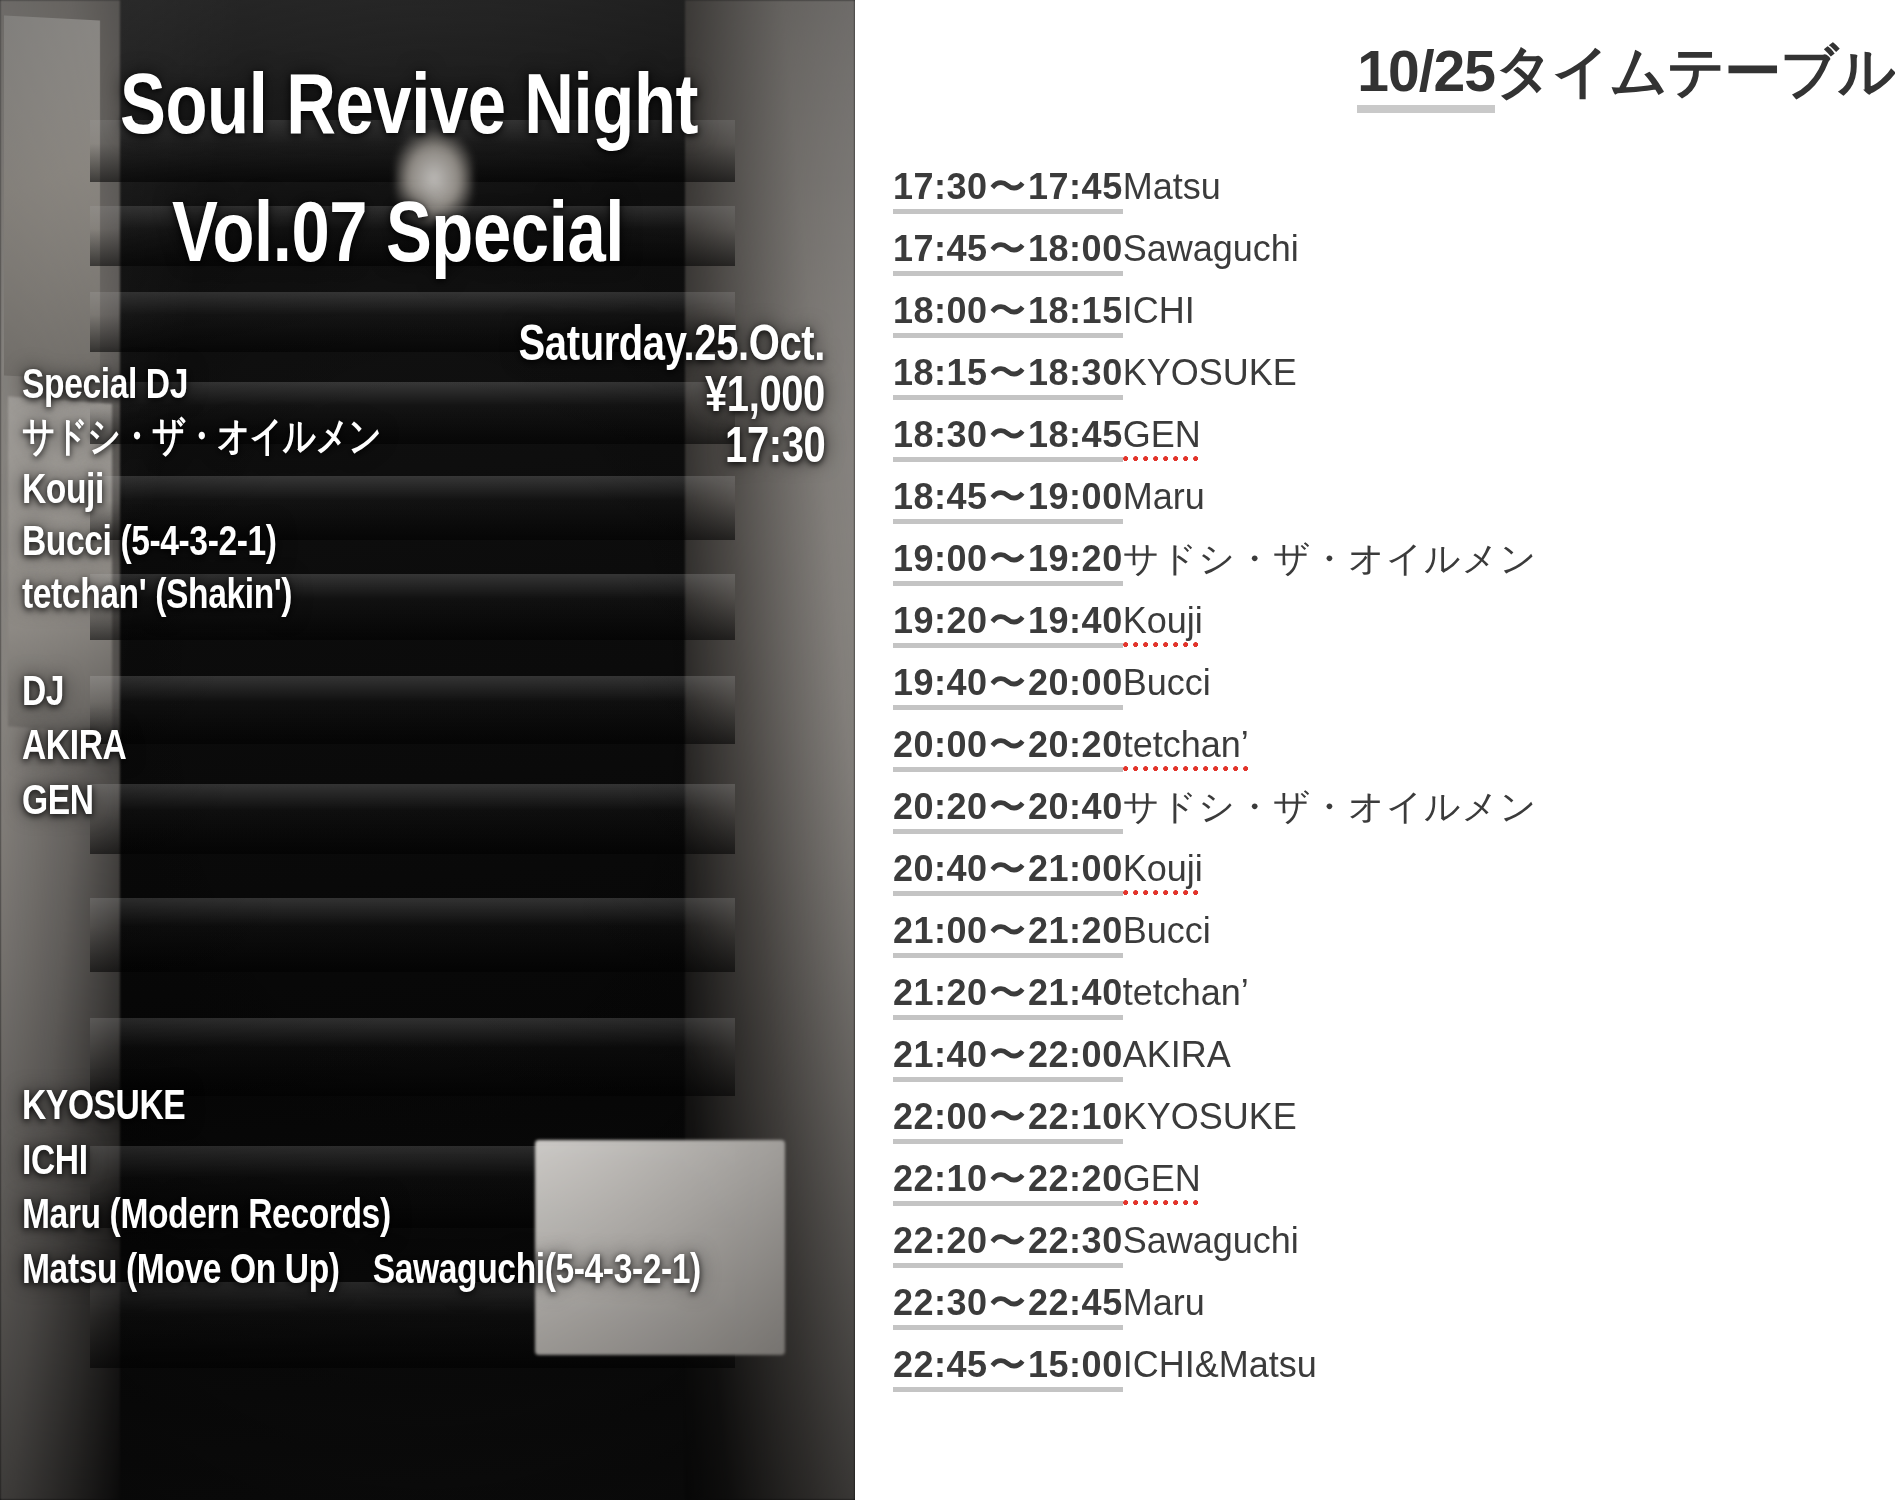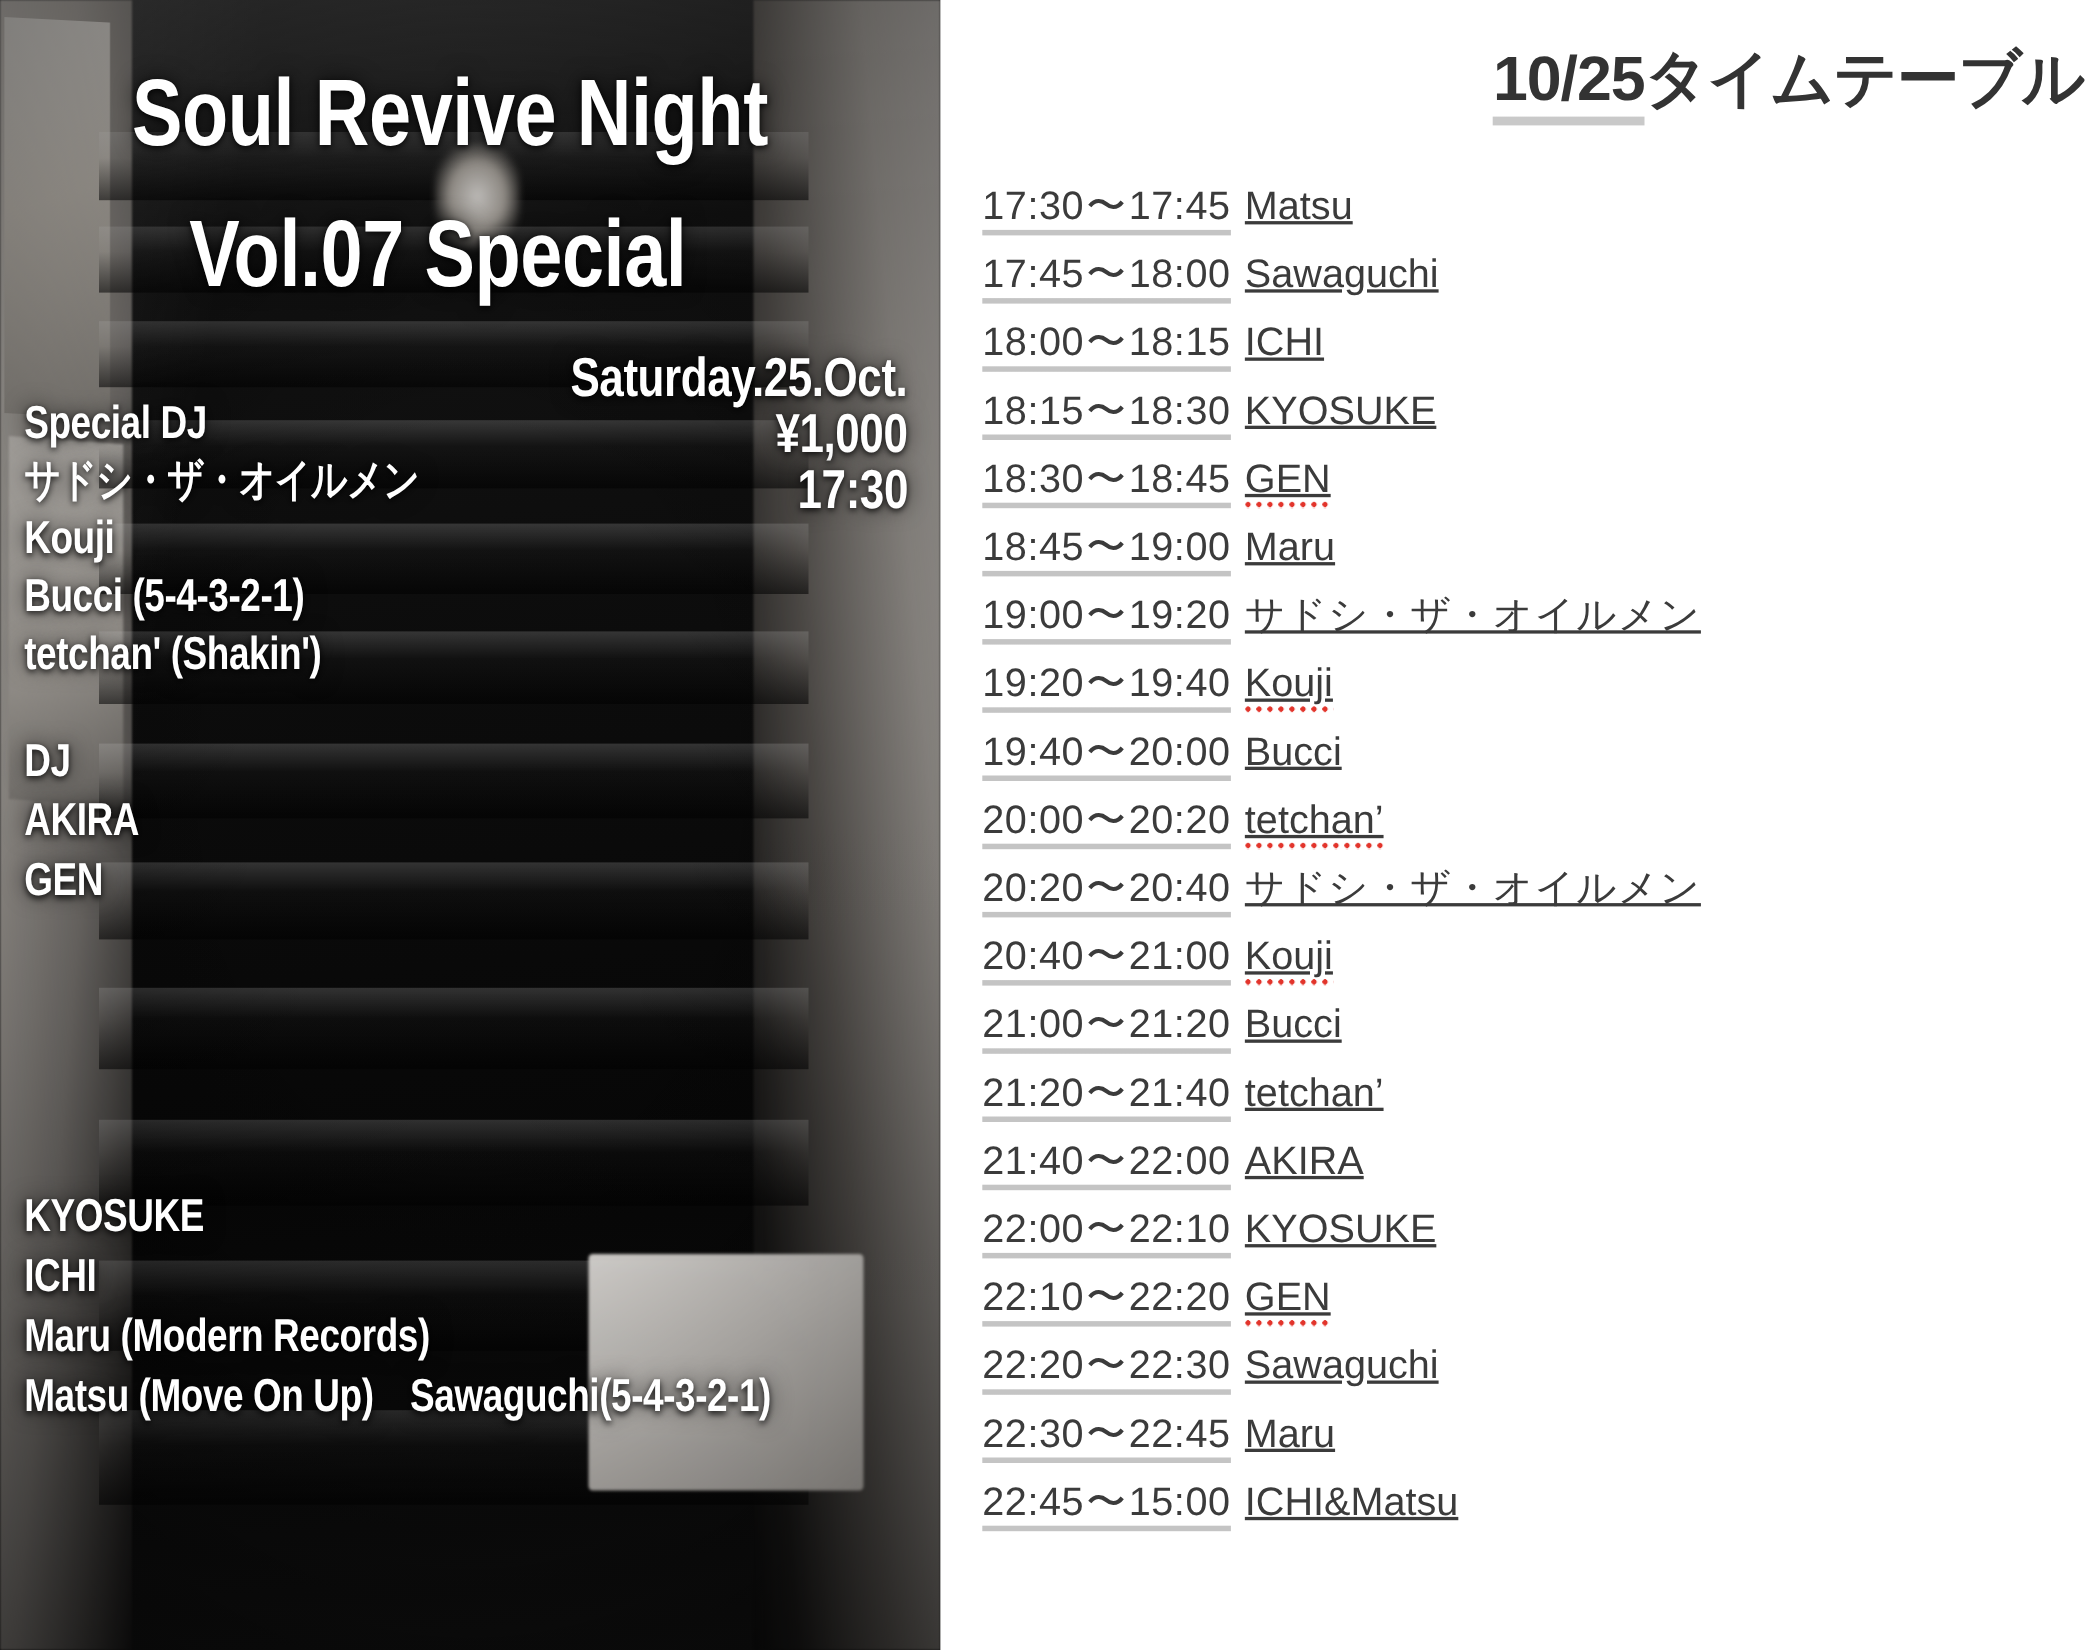--- a/index.html
+++ b/index.html
@@ -139,25 +139,25 @@
     height:62px;
     color:#3b3b3b;
     white-space:nowrap;
   }
   .tt-time{
     background-image:linear-gradient(#c4c4c4,#c4c4c4);
     background-repeat:no-repeat;
     background-size:100% 5px;
     background-position:0 100%;
     padding-bottom:9px;
-    margin-right:13px;
     letter-spacing:.5px;
+    font-weight:bold;
   }
   .tt-time .tilde{margin:0 2px;}
-  .tt-name{padding-bottom:9px;text-decoration:underline;}
+  .tt-name{padding-bottom:9px;}
   .tt-name.spell{
     background-image:radial-gradient(circle at 2.6px 2.6px,#e2342b 2.2px,rgba(0,0,0,0) 2.6px);
     background-repeat:repeat-x;
     background-size:10px 6px;
     background-position:0 100%;
   }
   .tt-name.jp{letter-spacing:1px;}
 </style>
 </head>
 <body>

